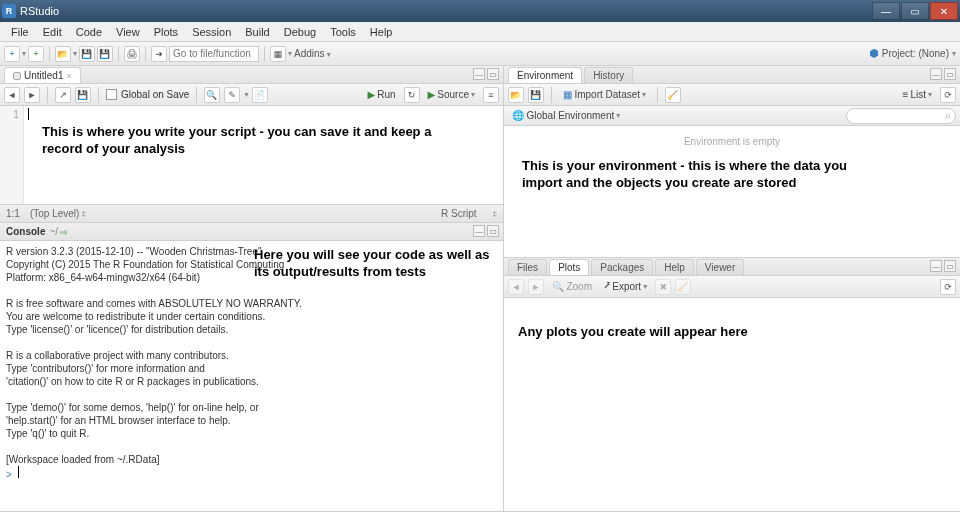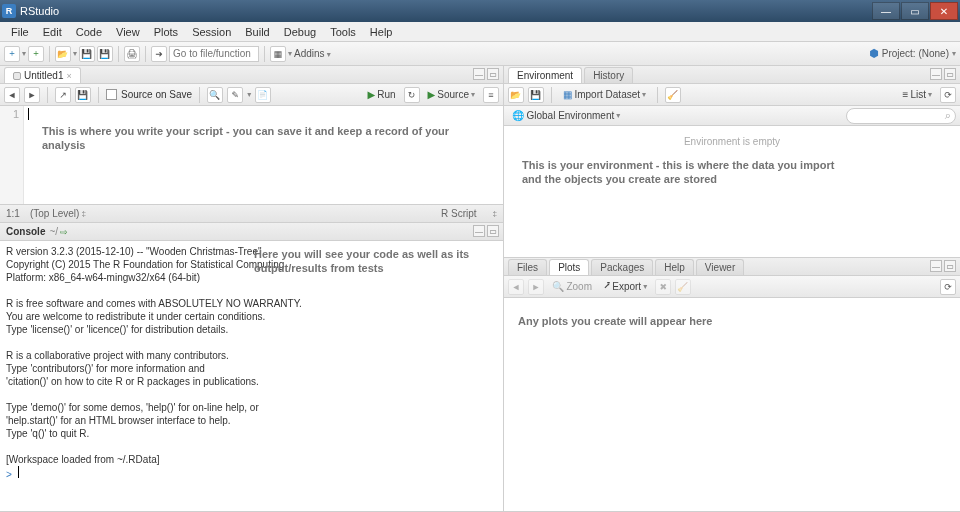--- a/index.html
+++ b/index.html
@@ -35,21 +35,21 @@
 .winctrls span{width:12px;height:12px;border:1px solid #bbb;background:#f5f5f5;font-size:8px;display:flex;align-items:center;justify-content:center;color:#777}
 .panetoolbar{height:22px;background:linear-gradient(#f7f7f7,#e8e8e8);border-bottom:1px solid #cfcfcf;display:flex;align-items:center;padding:0 4px;gap:4px;font-size:10px}
 .panetoolbar .right{margin-left:auto;display:flex;align-items:center;gap:4px}
 .btn{display:flex;align-items:center;gap:2px;padding:1px 4px;color:#444}
 .btn .caret{font-size:8px;color:#888}
 .check{width:11px;height:11px;border:1px solid #999;background:#fff}
 .editor{flex:1;display:flex;background:#fff;position:relative}
 .gutter{width:24px;background:#f5f5f5;border-right:1px solid #e5e5e5;text-align:right;padding:2px 4px 0 0;color:#aaa;font-family:Consolas,monospace;font-size:11px}
 .code{flex:1;padding:2px 4px;font-family:Consolas,monospace;font-size:11px}
 .cursor{border-left:1px solid #000;height:12px;display:inline-block}
-.annot{position:absolute;font-family:Arial,sans-serif;font-weight:bold;font-size:11px;line-height:1.3;color:#737373;z-index:5;pointer-events:none}
+.annot{position:absolute;font-family:Arial,sans-serif;font-weight:bold;font-size:13px;line-height:1.3;color:#000000;z-index:5;pointer-events:none}
 .statusbar{height:18px;background:linear-gradient(#f0f0f0,#e4e4e4);border-top:1px solid #cfcfcf;display:flex;align-items:center;padding:0 6px;font-size:10px;color:#666}
 .statusbar .right{margin-left:auto;display:flex;align-items:center;gap:16px}
 .console-head{height:18px;background:linear-gradient(#f0f0f0,#e4e4e4);border-bottom:1px solid #cfcfcf;display:flex;align-items:center;padding:0 6px;font-size:10px;position:relative}
 .console-body{flex:1;padding:4px 6px;font-family:Consolas,"Lucida Console",monospace;font-size:10px;line-height:1.3;color:#333;white-space:pre-wrap;position:relative;overflow:hidden}
 .console-body .prompt{color:#3b7ec1}
 .envbody{flex:1;position:relative;background:#fff}
 .env-empty{text-align:center;color:#aaa;font-size:10px;padding:10px 0}
 .search{margin-left:auto;width:110px;height:16px;border:1px solid #ccc;border-radius:8px;background:#fff;position:relative}
 .search::before{content:"⌕";position:absolute;right:4px;top:0;color:#aaa;font-size:11px}
 .plotsbody{flex:1;position:relative;background:#fff}
@@ -126,21 +126,21 @@
         </div>
       </div>
       <div class="panetoolbar">
         <span class="tb-ico">◄</span>
         <span class="tb-ico">►</span>
         <span class="tb-sep"></span>
         <span class="tb-ico">↗</span>
         <span class="tb-ico">💾</span>
         <span class="tb-sep"></span>
         <span class="check"></span>
-        <span>Source on Save</span>
+        <span>Global on Save</span>
         <span class="tb-sep"></span>
         <span class="tb-ico">🔍</span>
         <span class="tb-ico">✎</span>
         <span style="font-size:8px;color:#888">▾</span>
         <span class="tb-ico">📄</span>
         <div class="right">
           <div class="btn">
             <span style="color:#3a8a3a">▶</span>
             <span>Run</span>
           </div>
@@ -287,17 +287,17 @@
           <span>Export</span>
           <span class="caret">▾</span>
         </div>
         <span class="tb-ico" style="opacity:.4">✖</span>
         <span class="tb-ico" style="opacity:.4">🧹</span>
         <div class="right">
           <span class="tb-ico">⟳</span>
         </div>
       </div>
       <div class="plotsbody">
-        <div class="annot" style="left:14px;top:16px;width:400px">Any plots you create will appear here</div>
+        <div class="annot" style="left:14px;top:26px;width:400px">Any plots you create will appear here</div>
       </div>
     </div>
   </div>
 </div>
 
 </body></html>

